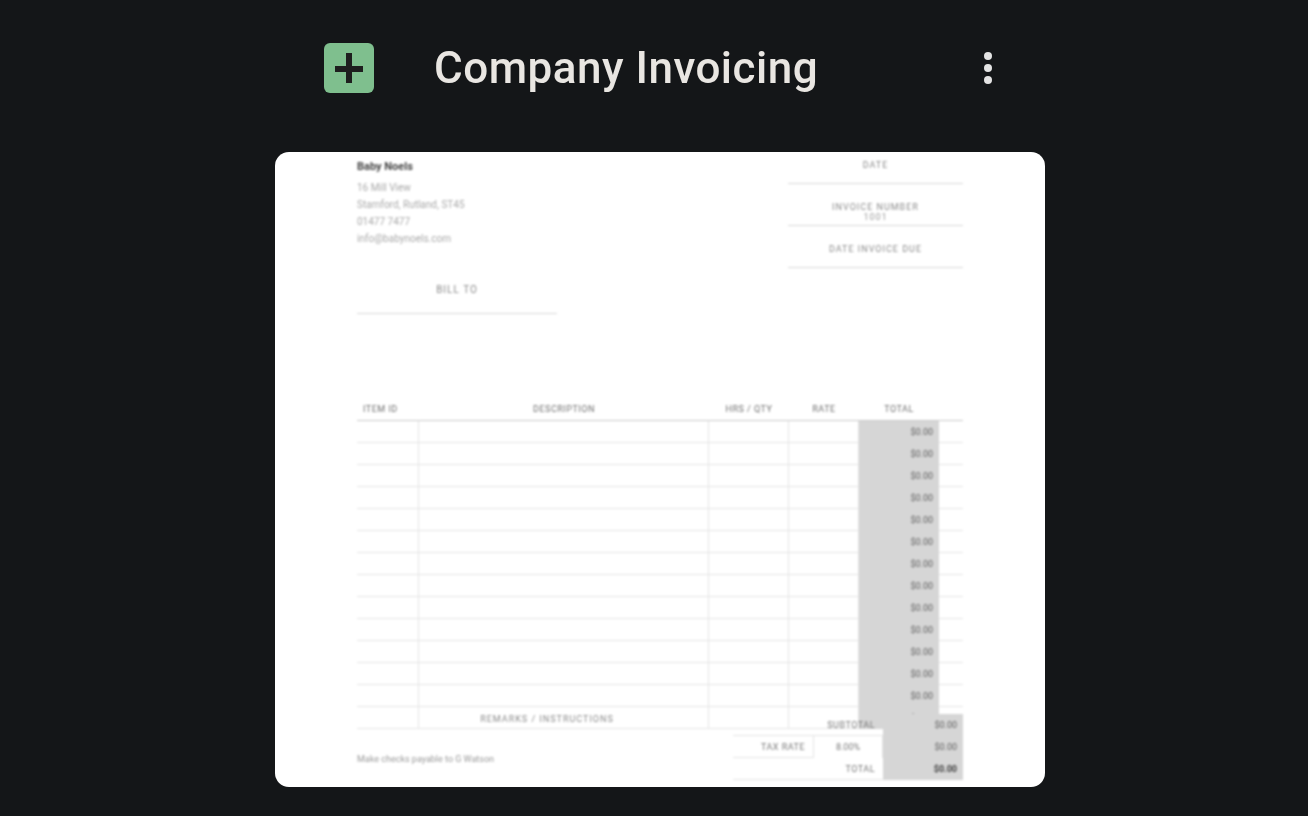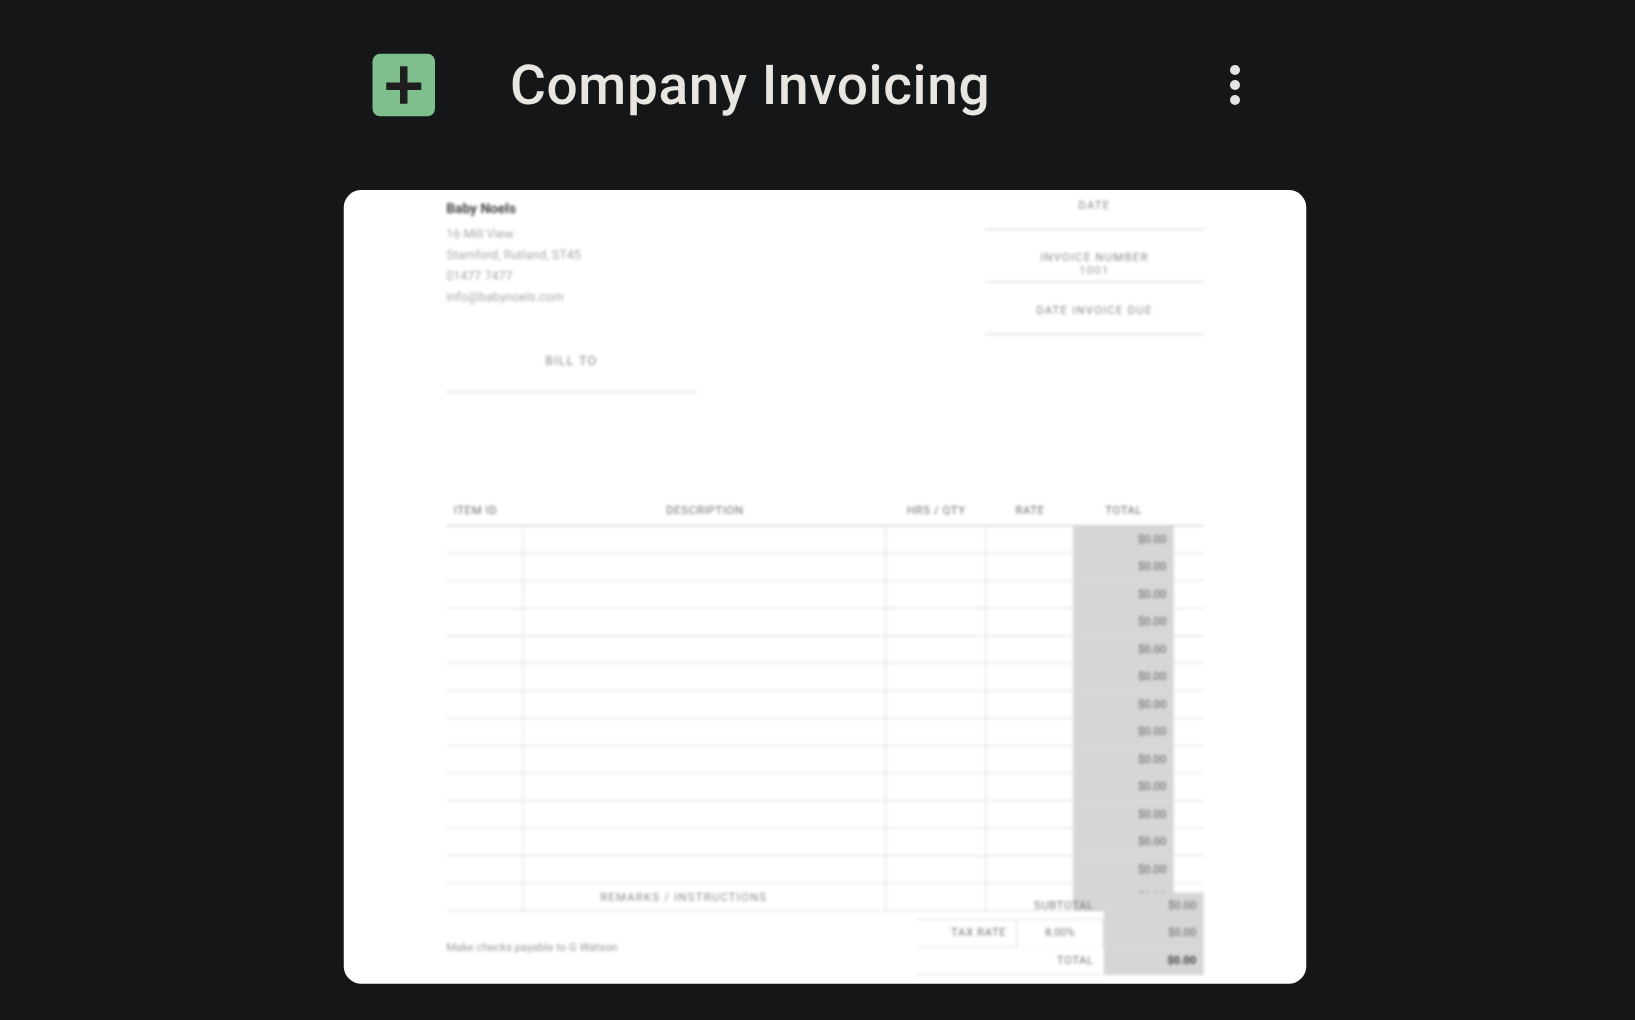--- a/index.html
+++ b/index.html
@@ -6,21 +6,21 @@
   html, body {
     width: 1308px;
     height: 816px;
     background: #141618;
     font-family: -apple-system, BlinkMacSystemFont, "Segoe UI", Roboto, Arial, sans-serif;
     overflow: hidden;
   }
   .header-row {
     position: absolute;
     top: 38px;
-    left: 298px;
+    left: 324px;
     right: 300px;
     height: 60px;
     display: flex;
     align-items: center;
   }
   .sheets-icon {
     width: 50px;
     height: 50px;
     background: #7fbf8e;
     border-radius: 6px;

